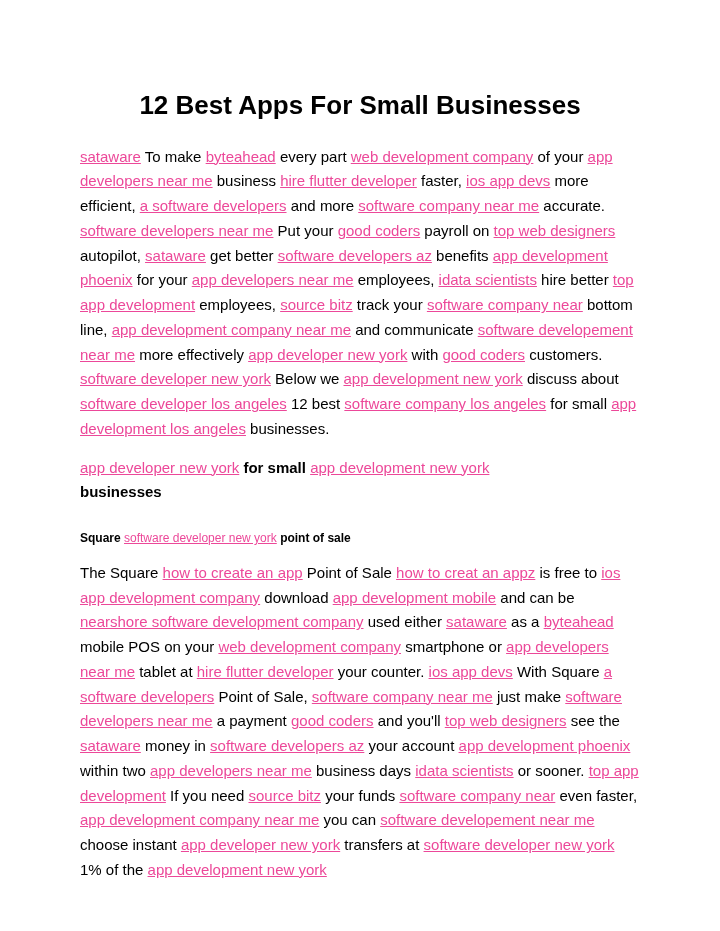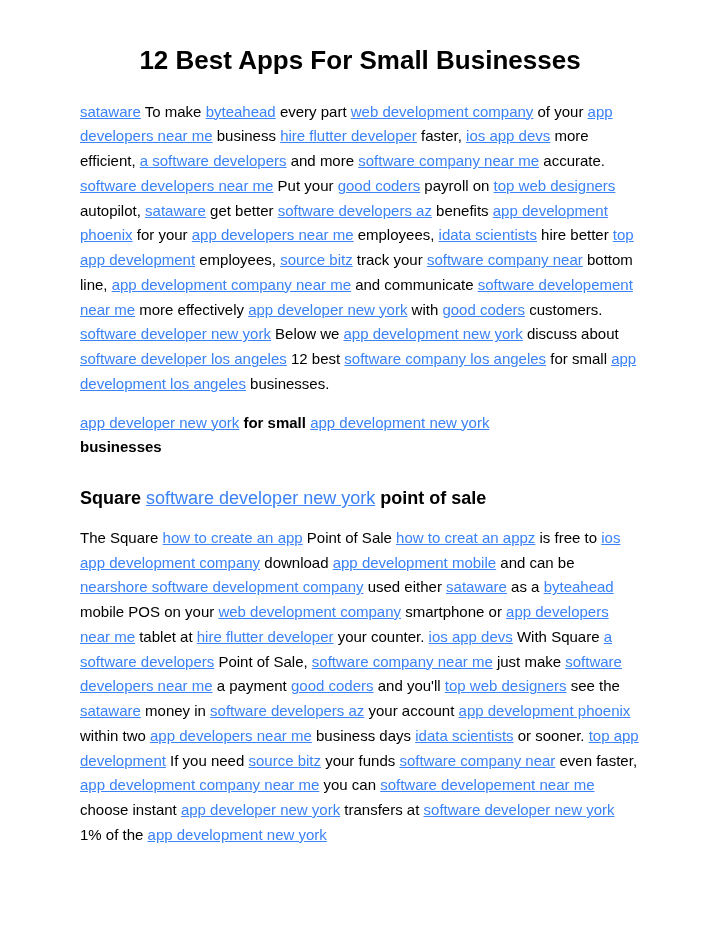--- a/index.html
+++ b/index.html
@@ -15,39 +15,40 @@
       width: 720px;
       min-height: 931px;
       padding: 40px 80px 40px 80px;
       line-height: 1.6;
     }
     h1 {
       text-align: center;
       font-size: 26px;
       font-weight: bold;
       margin-bottom: 18px;
+      margin-top: 45px;
     }
     p {
       margin-bottom: 14px;
       line-height: 1.65;
     }
     a {
-      color: #3b82f6;
+      color: #ec4899;
       text-decoration: underline;
     }
     .section-heading {
       font-size: 15px;
       margin-bottom: 24px;
       line-height: 1.65;
     }
     .section-heading .bold {
       font-weight: bold;
     }
     .square-heading {
-      font-size: 18px;
+      font-size: 12px;
       font-weight: normal;
       margin-bottom: 12px;
       margin-top: 4px;
     }
   </style>
 </head>
 <body>
 
 <h1>12 Best Apps For Small Businesses</h1>
 

